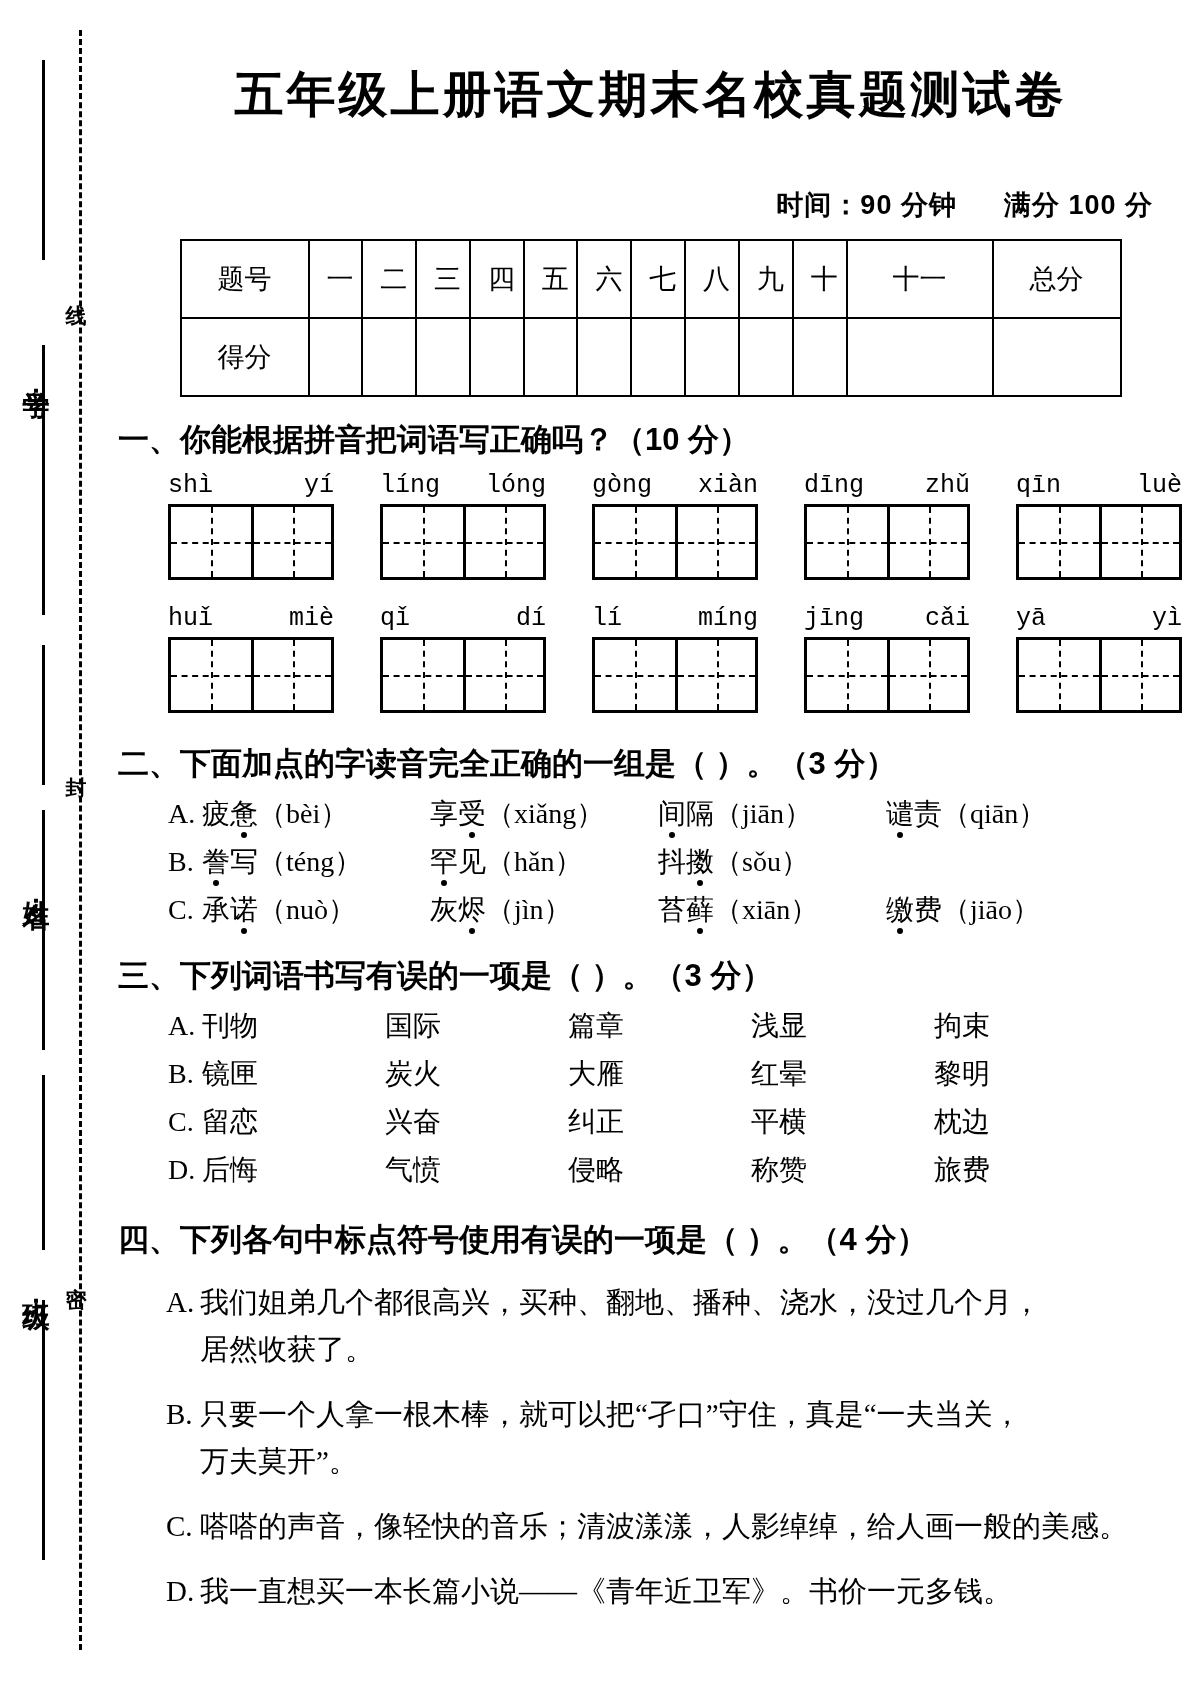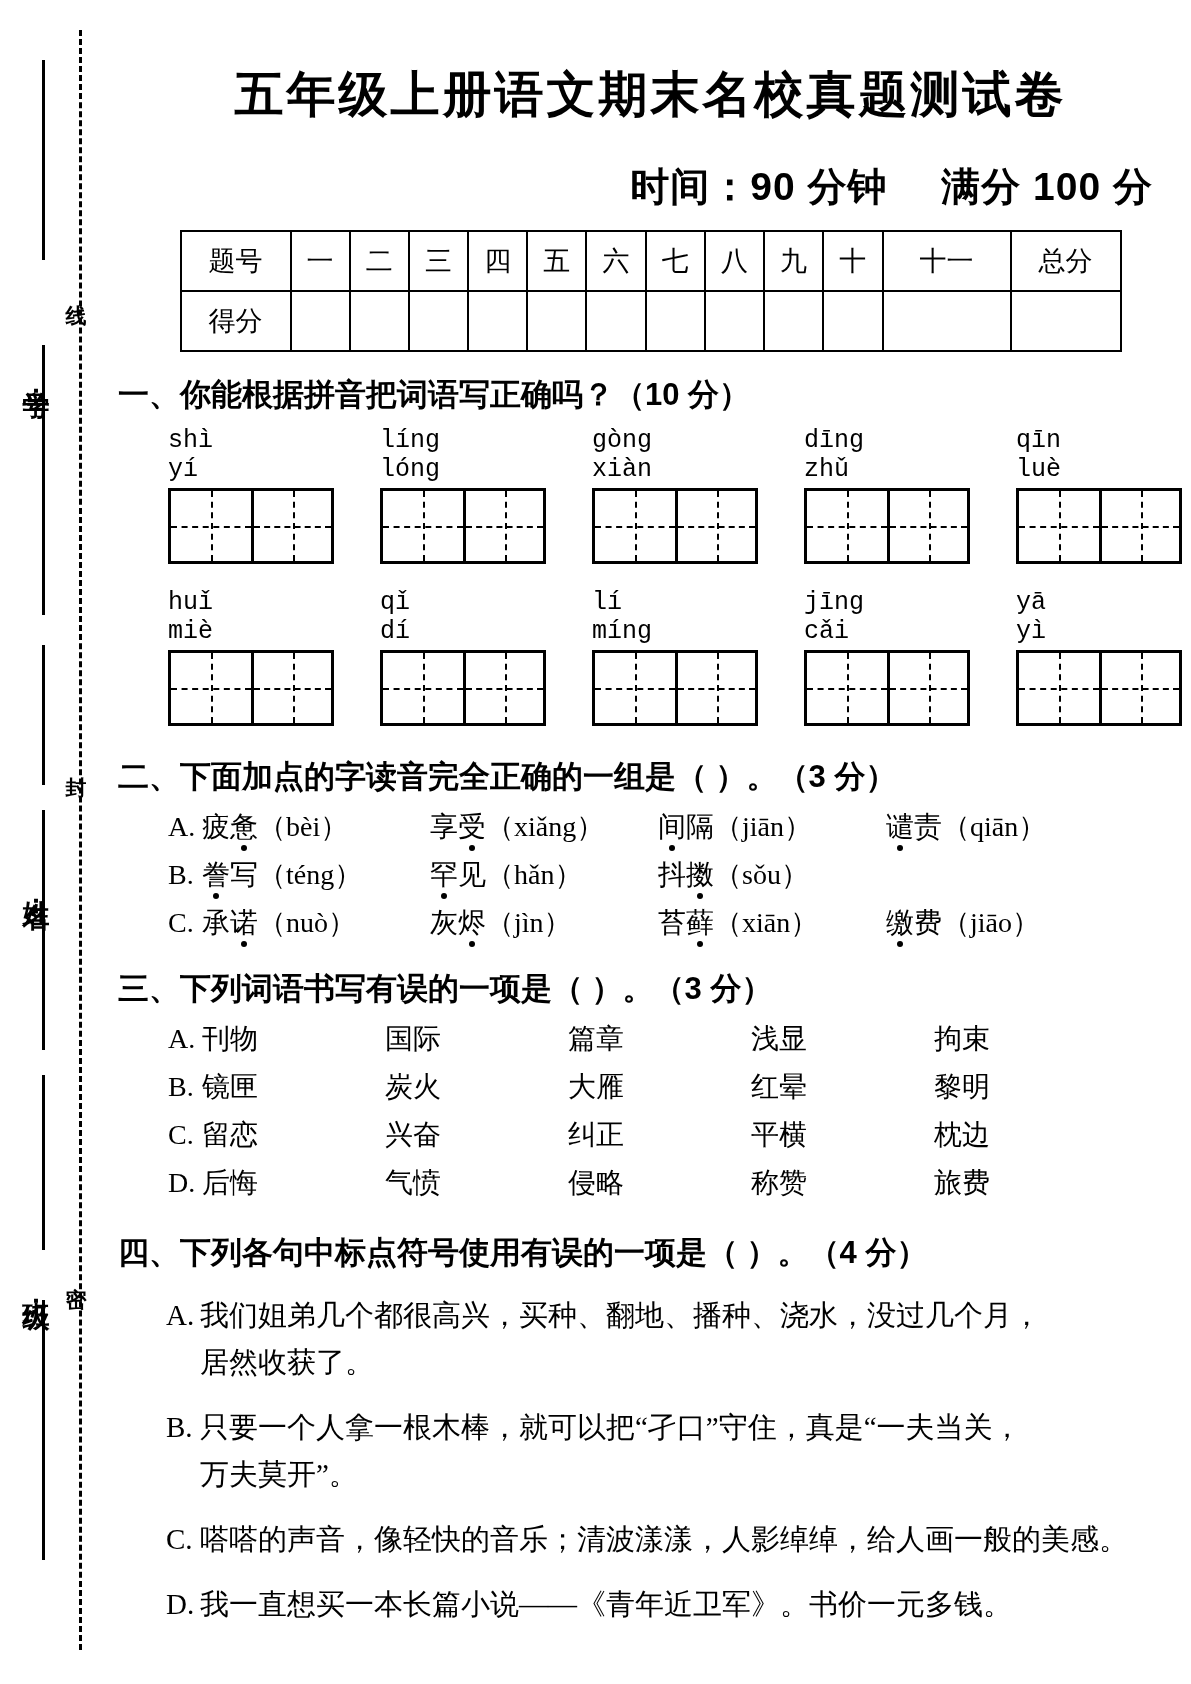--- a/index.html
+++ b/index.html
@@ -70,44 +70,44 @@
     font-family:"Liberation Serif","DejaVu Serif",serif;
     font-weight:bold;
     font-size:49px;
     letter-spacing:3px;
     margin-top:62px;
     white-space:nowrap;
   }
   #exam-meta{
     text-align:right;
     padding-right:38px;
-    margin-top:32px;
+    margin-top:59px;
     font-family:"Liberation Sans","DejaVu Sans",sans-serif;
     font-weight:bold;
-    font-size:39px;
+    font-size:27px;
     letter-spacing:1px;
   }
   #exam-meta .meta-gap{display:inline-block;width:30px;}
 
   
   #score-table{
     margin:16px auto 0 auto;
     border-collapse:collapse;
     width:942px;
     table-layout:fixed;
   }
   #score-table td{
     border:2px solid #000;
     height:42px;
     text-align:center;
     vertical-align:middle;
     font-family:"Liberation Serif","DejaVu Serif",serif;
     font-size:27px;
     font-weight:normal;
-    padding:8px;
+    padding:17px;
   }
   #score-table td.rowhead{width:92px;}
   #score-table td.total{width:92px;}
 
   
   .sec-title{
     font-family:"Liberation Sans","DejaVu Sans",sans-serif;
     font-weight:bold;
     font-size:31px;
     letter-spacing:0px;
@@ -124,26 +124,25 @@
     display:flex;
     justify-content:flex-start;
     padding-left:58px;
     gap:46px;
   }
   .pinyin-row.r1{margin-top:10px;}
   .pinyin-row.r2{margin-top:24px;}
   .pinyin-cellgroup{width:166px;}
   .pinyin-text{
     display:flex;
-    justify-content:center;
+    justify-content:space-between;
     font-family:"Liberation Mono","DejaVu Sans Mono",monospace;
     font-size:25px;
     margin-bottom:4px;
     white-space:nowrap;
-    flex-direction:column;
   }
   .tianzi{
     display:flex;
     width:166px;height:76px;
     border:3px solid #000;
     box-sizing:border-box;
   }
   .tianzi .half{
     position:relative;
     width:50%;height:100%;

